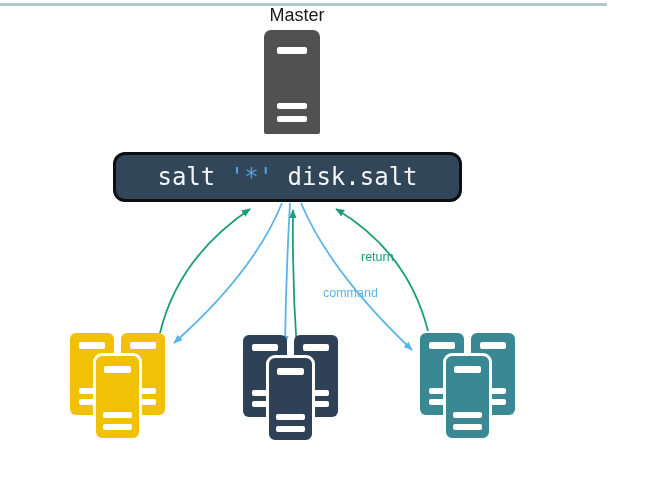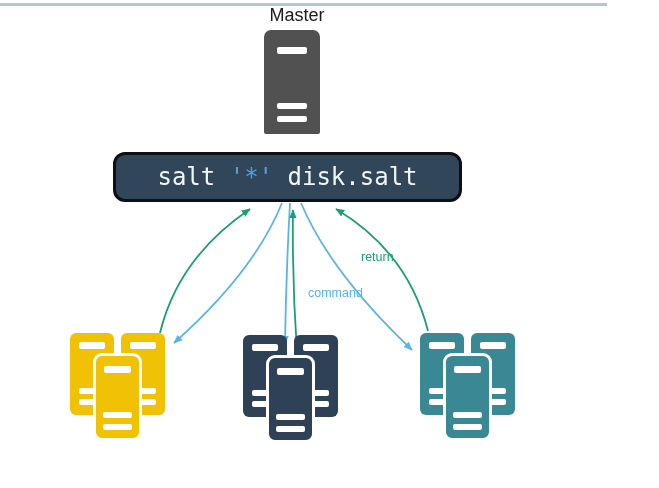--- a/index.html
+++ b/index.html
@@ -32,21 +32,21 @@
   .cmd-box .star{color:var(--star)}
 
   
   svg.arrows{position:absolute;left:0;top:0;width:659px;height:488px;pointer-events:none}
   .p-return{fill:none;stroke:var(--green);stroke-width:1.8}
   .p-command{fill:none;stroke:var(--blue);stroke-width:1.8}
   .mk-return{fill:var(--green)}
   .mk-command{fill:var(--blue)}
   .arrow-label{position:absolute;font-size:12.5px}
   .return-label{left:361px;top:250px;color:var(--green)}
-  .command-label{left:308px;top:286px;color:var(--blue)}
+  .command-label{left:323px;top:286px;color:var(--blue)}
 
   
   .cluster{position:absolute;width:95px;height:108px}
   .cluster-yellow{left:70px;top:333px}
   .cluster-navy{left:243px;top:335px}
   .cluster-teal{left:420px;top:333px}
   .server-back{position:absolute;top:0;width:44px;height:82px;background:var(--c);border-radius:6px}
   .server-back.sl{left:0}.server-back.sr{left:51px}
   .server-back .bar{left:9px;width:26px}
   .server-back .b0{top:9px;height:7px}

